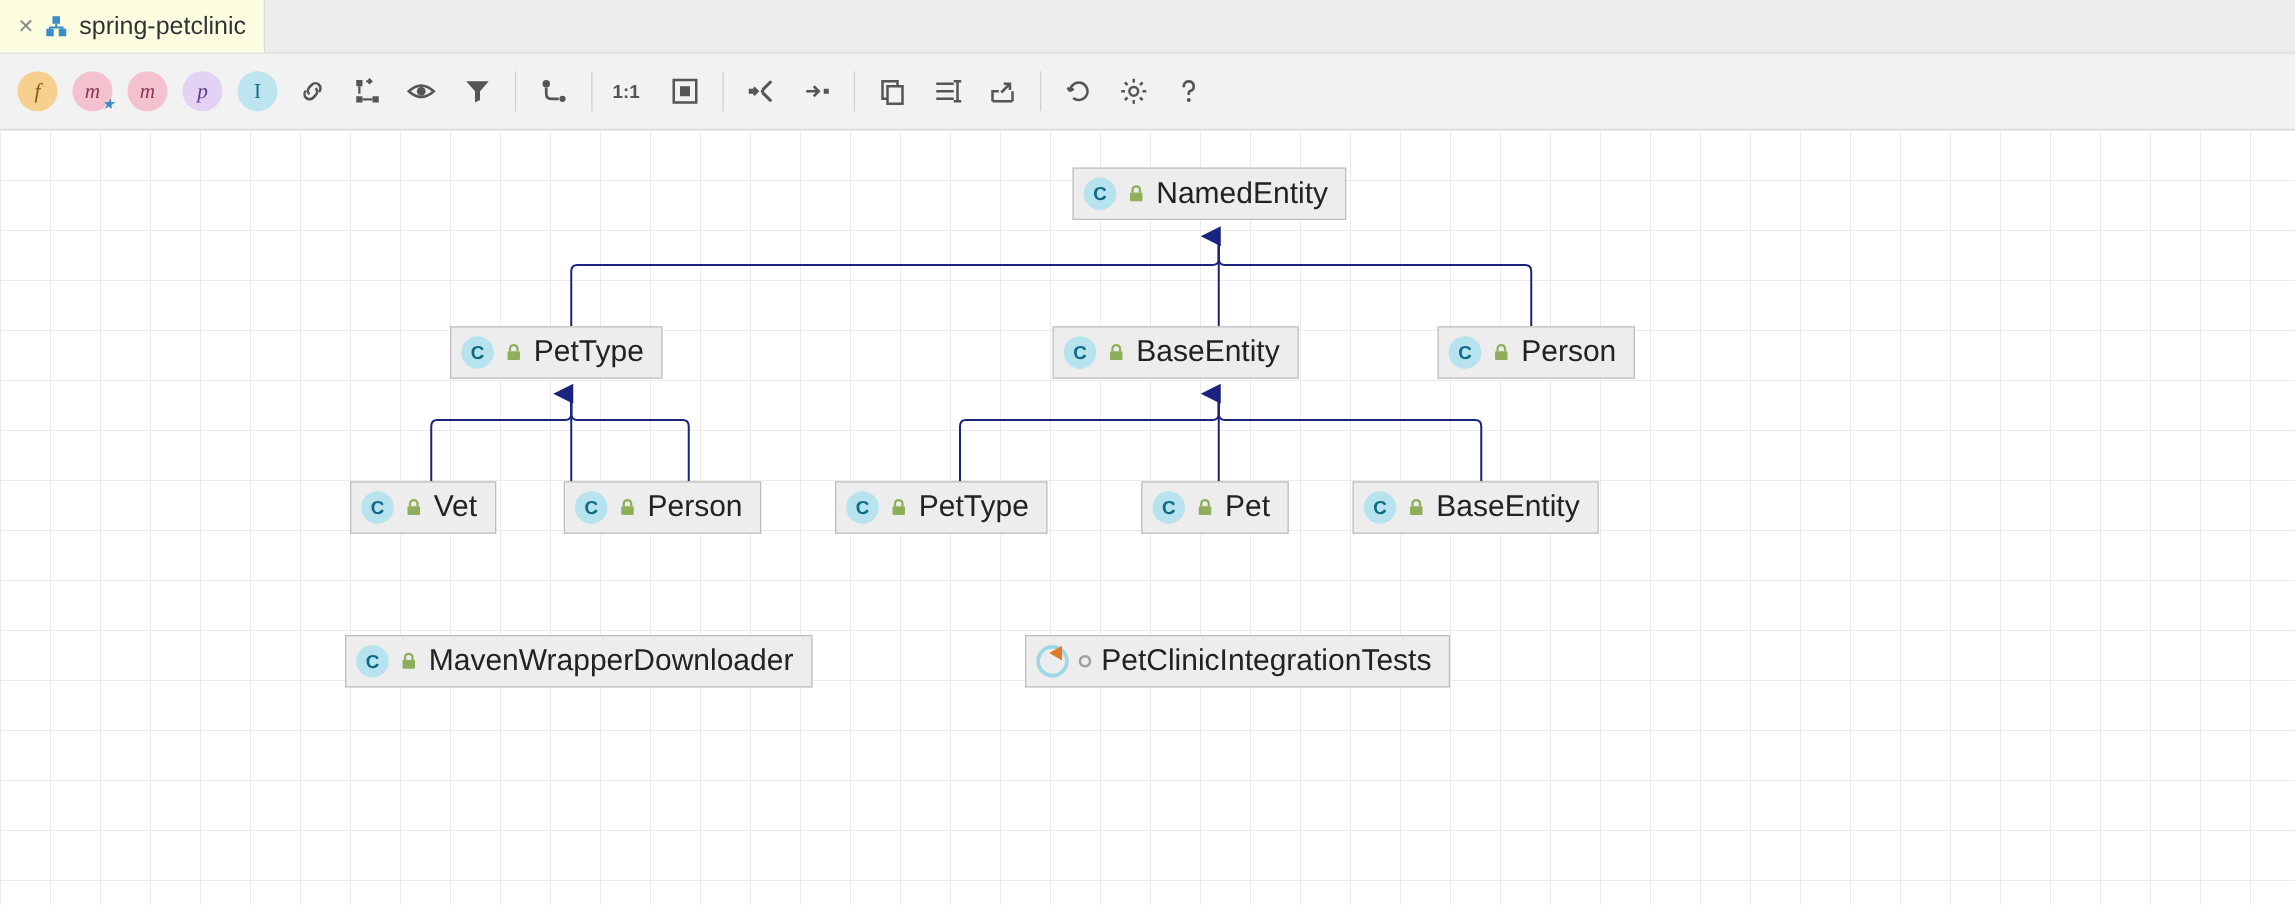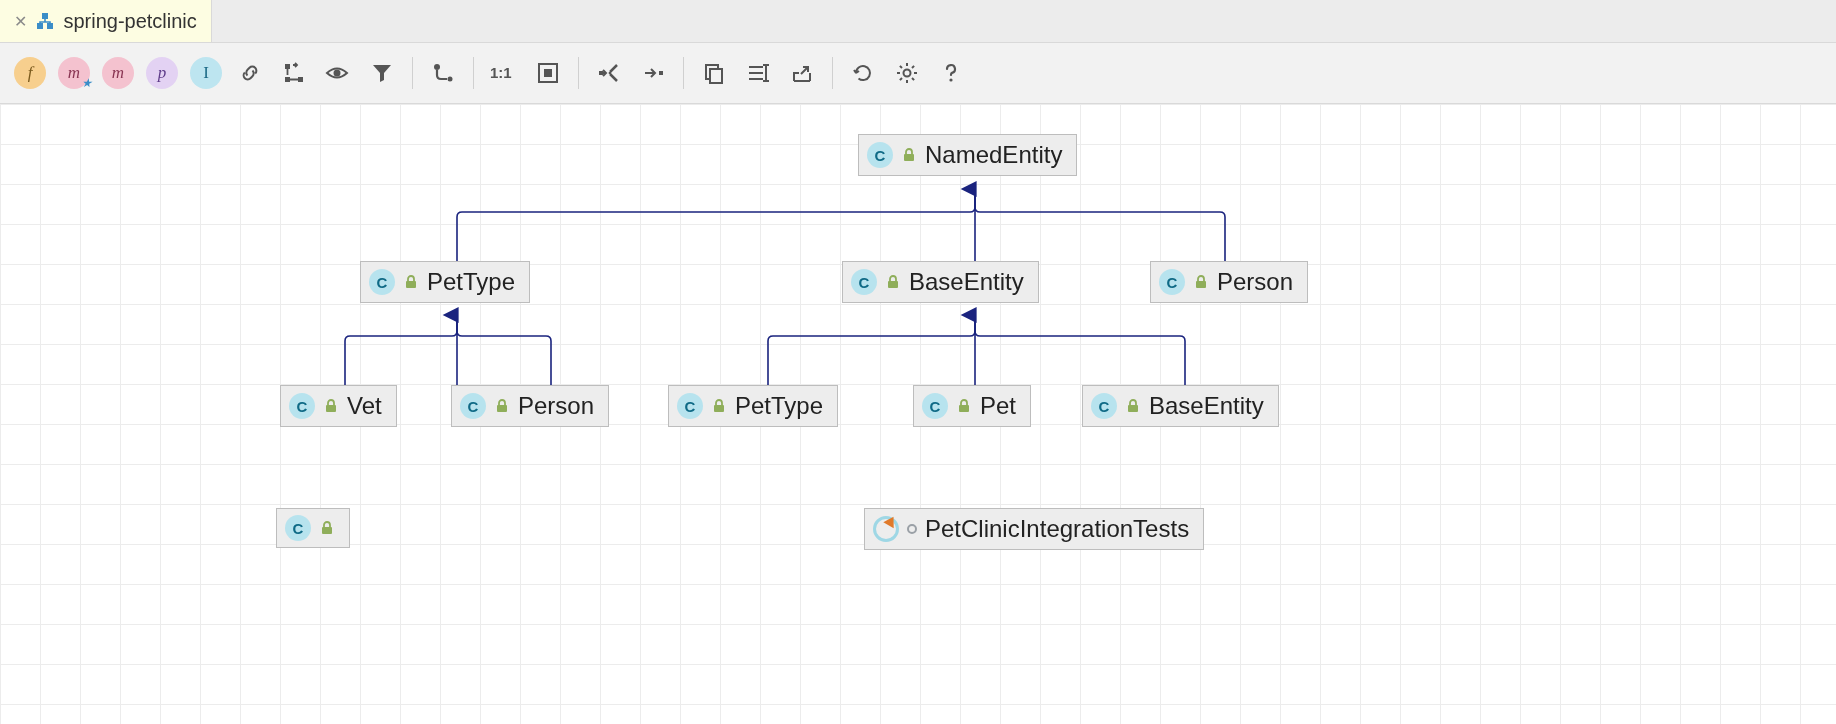--- a/index.html
+++ b/index.html
@@ -288,21 +288,22 @@
       <span>BaseEntity</span>
     </div>
   <div class="node" style="left:276px;top:404px">
       <span class="cbadge">C</span>
       <span class="lock">
         <svg viewBox="0 0 16 16">
           <rect x="3" y="7" width="10" height="7" rx="1" fill="#8fae5a"></rect>
           <path d="M5 7 V5 a3 3 0 0 1 6 0 V7" fill="none" stroke="#8fae5a" stroke-width="1.8"></path>
         </svg>
       </span>
-    </div>
-  <div class="node" style="left:864px;top:404px">
+      <span>MavenWrapperDownloader</span>
+    </div>
+  <div class="node" style="left:820px;top:404px">
       <span class="ring">
         <span class="wedge"></span>
       </span>
       <span class="vis-dot"></span>
       <span>PetClinicIntegrationTests</span>
     </div>
 </div>
 
 </body></html>

